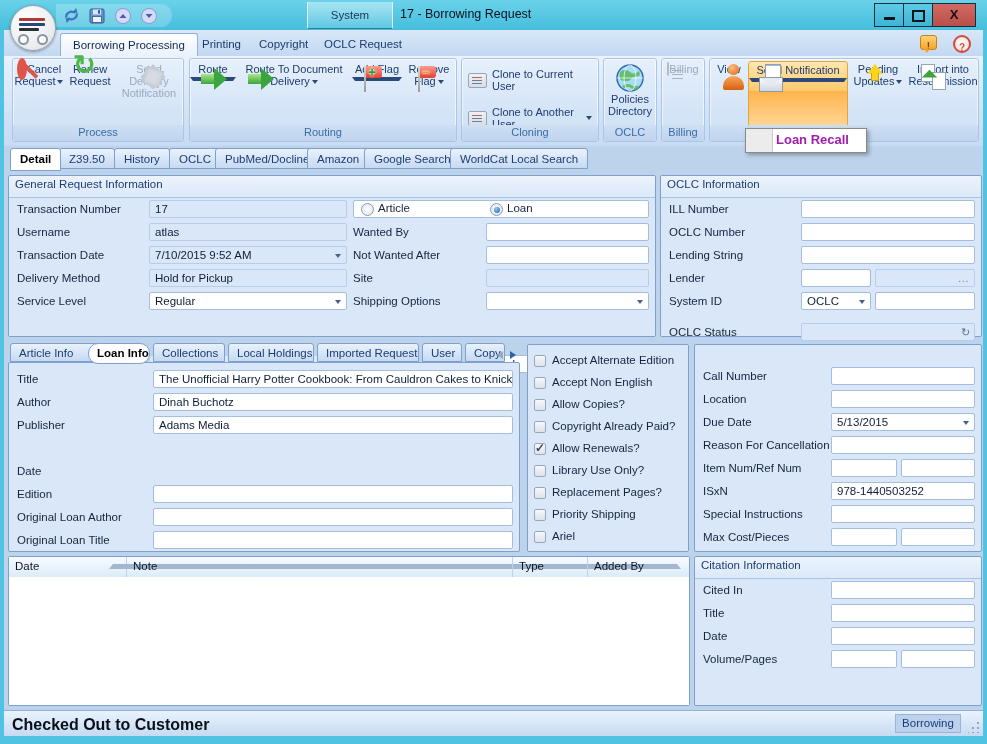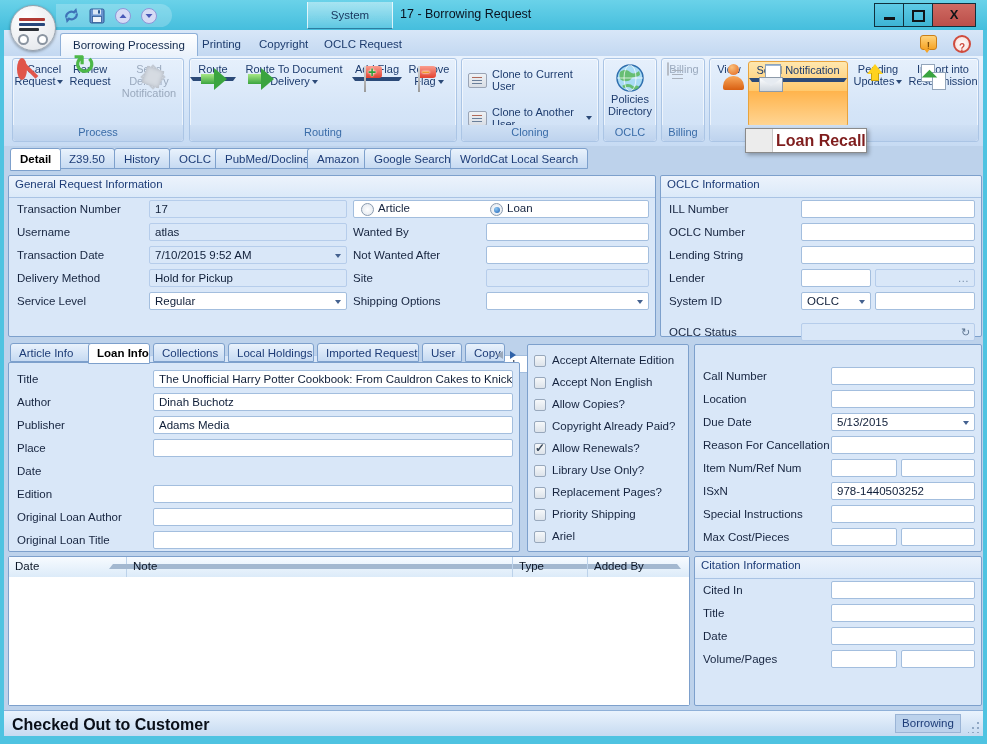--- a/index.html
+++ b/index.html
@@ -71,21 +71,21 @@
   .i-maildoc .flap{position:absolute;left:4px;top:14px;border-left:11px solid transparent;border-right:11px solid transparent;border-top:8px solid #e6ebf1;z-index:2;}
   .i-upload{background:linear-gradient(#f0f2f5,#b4bbc4) no-repeat center 24px/26px 7px;border-radius:3px;}
   .i-upload::before{content:"";position:absolute;left:9px;top:1px;border-left:8px solid transparent;border-right:8px solid transparent;border-bottom:10px solid #ffd21e;}
   .i-upload::after{content:"";position:absolute;left:13px;top:10px;width:8px;height:8px;background:#ffd21e;border:1px solid #c9a40f;border-top:none;box-sizing:border-box;}
   .i-import::before{content:"";position:absolute;left:4px;top:1px;width:12px;height:16px;background:#fff;border:1px solid #93a5ba;}
   .i-import::after{content:"";position:absolute;left:15px;top:9px;width:12px;height:16px;background:#fff;border:1px solid #93a5ba;}
   .i-import .garrow{position:absolute;left:7px;top:9px;width:0;height:0;border-left:11px solid #3aa43f;border-bottom:11px solid transparent;transform:rotate(45deg);z-index:2;}
   
   .menu{left:745px;top:128px;width:122px;height:25px;background:#fff;border:1px solid #8a8a8a;box-shadow:2px 2px 4px rgba(0,0,0,.3);z-index:60;box-sizing:border-box;}
   .menu .gutter{position:absolute;left:0;top:0;bottom:0;width:26px;background:#ececec;border-right:1px solid #c9c9c9;}
-  .menu-item{position:absolute;left:30px;top:3px;font-size:16px;font-weight:600;color:#7f1d1d;}
+  .menu-item{position:absolute;left:30px;top:3px;font-size:13px;font-weight:600;color:#a21caf;}
   
   .main{left:4px;top:146px;width:979px;height:564px;background:#bdd2eb;}
   .dtab{position:absolute;top:2px;height:21px;line-height:20px;padding:0 9px;font-size:11.5px;color:#1d3c77;background:linear-gradient(#e9f2fc,#c6daf2);border:1px solid #7da0cc;border-radius:3px 3px 0 0;box-sizing:border-box;}
   .dtab.active{background:#fff;color:#000;font-weight:bold;height:23px;z-index:3;}
   .panel{position:absolute;border:1px solid #7da0cc;background:#d9e7f8;border-radius:2px;box-sizing:border-box;}
   .phead{height:17px;border-bottom:1px solid #a9c3e4;background:linear-gradient(#ecf3fc,#dbe9f9);color:#1d3c77;font-size:11.5px;padding:2px 6px;border-radius:2px 2px 0 0;}
   .lbl{position:absolute;font-size:11.5px;color:#16243f;top:3px;white-space:nowrap;}
   .lbl.dim{color:#8fa3bf;}
   .fld{position:absolute;height:18px;box-sizing:border-box;border:1px solid #a3bede;background:#fff;border-radius:2px;font-size:11.5px;padding:2px 5px;color:#0f1e38;overflow:hidden;white-space:nowrap;}
   .fld.off{background:#d9e7f8;border-color:#b6cdeb;}
@@ -98,21 +98,21 @@
   .cb.checked::after{content:"\2713";position:absolute;left:0px;top:-3px;font-size:12px;font-weight:bold;color:#3a4a5c;}
   .cbl{position:absolute;left:24px;top:1px;font-size:11.5px;color:#16243f;white-space:nowrap;}
   .mini{position:absolute;font-size:11px;color:#5b738f;}
   
   .tbl-head{position:absolute;left:0;right:0;top:0;height:20px;background:linear-gradient(#f7fbff,#dcebf9);border-bottom:1px solid #9ab8dd;}
   .th{position:absolute;top:0;height:20px;box-sizing:border-box;border-right:1px solid #bcd2ea;font-size:11.5px;color:#0c1626;padding:3px 6px;}
   .sort-asc{position:absolute;right:8px;top:7px;border-left:4px solid transparent;border-right:4px solid transparent;border-bottom:5px solid #a3b8d0;}
   .tbl-body{position:absolute;left:0;right:0;top:20px;bottom:0;background:#fff;}
   
   .itab{position:absolute;top:0;height:19px;line-height:18px;padding:0 8px;font-size:11.5px;color:#1d3c77;background:linear-gradient(#e9f2fc,#c6daf2);border:1px solid #7da0cc;border-radius:3px 3px 0 0;box-sizing:border-box;overflow:hidden;white-space:nowrap;}
-  .itab.active{background:#fff;color:#000;font-weight:bold;height:21px;z-index:3;}
+  .itab.active{background:#fff;color:#000;font-weight:bold;height:21px;z-index:3;border-radius:10px;}
   .tri-l{position:absolute;width:0;height:0;border-top:4.5px solid transparent;border-bottom:4.5px solid transparent;border-right:6px solid #9aa8ba;}
   .tri-r{position:absolute;width:0;height:0;border-top:4.5px solid transparent;border-bottom:4.5px solid transparent;border-left:6px solid #2f62a8;}
   
   .statusbar{left:4px;top:710px;width:979px;height:26px;background:linear-gradient(#eaf3fd,#c6daf1);border-top:1px solid #8fb0d8;box-sizing:border-box;}
   .status-left{position:absolute;left:8px;top:5px;font-size:16px;font-weight:bold;color:#0a0f18;}
   .status-right{position:absolute;right:22px;top:3px;width:66px;height:19px;background:#bcd2ec;border:1px solid #9ab4d6;box-sizing:border-box;font-size:11.5px;color:#1d3c77;text-align:center;line-height:17px;}
   .grip{position:absolute;right:3px;bottom:3px;width:12px;height:12px;background:radial-gradient(circle 1.5px at 10px 2px,#8fa7c4 99%,transparent),radial-gradient(circle 1.5px at 10px 7px,#8fa7c4 99%,transparent),radial-gradient(circle 1.5px at 5px 7px,#8fa7c4 99%,transparent),radial-gradient(circle 1.5px at 10px 12px,#8fa7c4 99%,transparent),radial-gradient(circle 1.5px at 5px 12px,#8fa7c4 99%,transparent),radial-gradient(circle 1.5px at 0px 12px,#8fa7c4 99%,transparent);}
 </style>
 </head>
 <body>
@@ -372,24 +372,20 @@
       <span class="fld" style="left:144px;width:360px;">The Unofficial Harry Potter Cookbook: From Cauldron Cakes to Knickerboc</span>
     </div>
     <div class="fr" style="top:30px;">
       <span class="lbl" style="left:8px;">Author</span>
       <span class="fld" style="left:144px;width:360px;">Dinah Buchotz</span>
     </div>
     <div class="fr" style="top:53px;">
       <span class="lbl" style="left:8px;">Publisher</span>
       <span class="fld" style="left:144px;width:360px;">Adams Media</span>
     </div>
-    <div class="fr" style="top:76px;">
-      <span class="lbl" style="left:8px;">Place</span>
-      <span class="fld" style="left:144px;width:360px;"></span>
-    </div>
     <div class="fr" style="top:99px;">
       <span class="lbl" style="left:8px;">Date</span>
     </div>
     <div class="fr" style="top:122px;">
       <span class="lbl" style="left:8px;">Edition</span>
       <span class="fld" style="left:144px;width:360px;"></span>
     </div>
     <div class="fr" style="top:145px;">
       <span class="lbl" style="left:8px;">Original Loan Author</span>
       <span class="fld" style="left:144px;width:360px;"></span>

